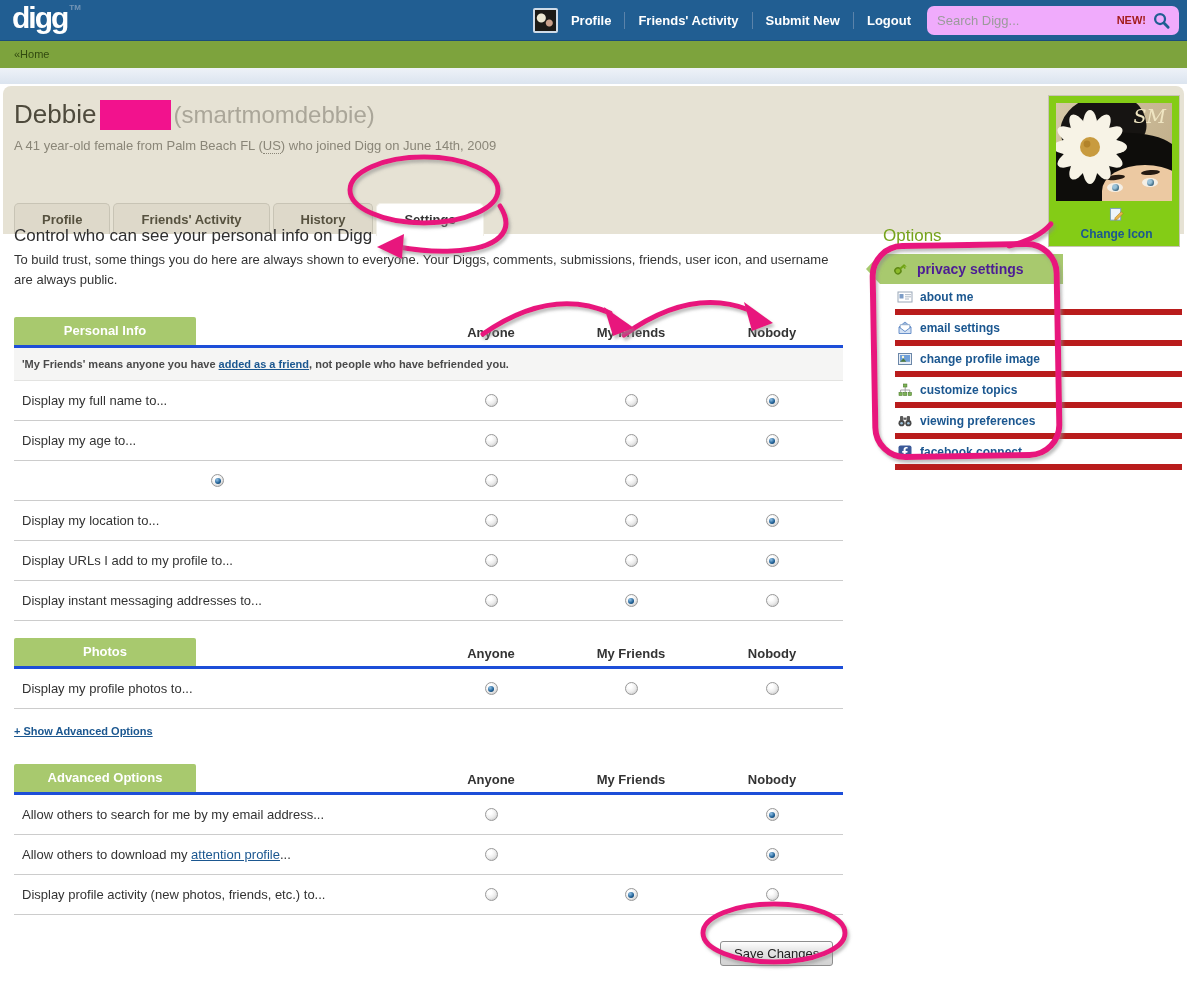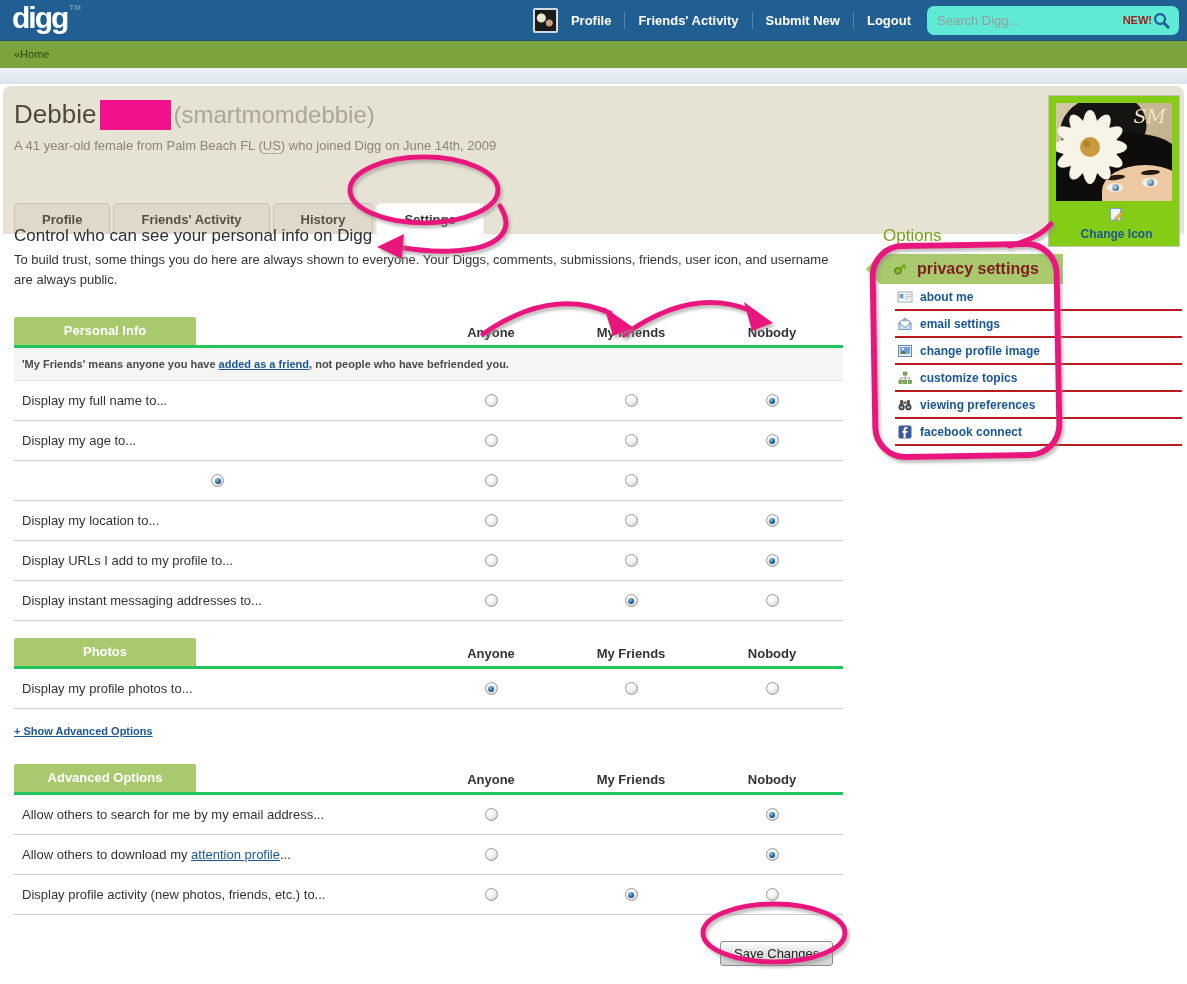--- a/index.html
+++ b/index.html
@@ -10,22 +10,22 @@
   .navbar{height:41px;background:#215e92;border-bottom:1px solid #194d7c;
           display:flex;align-items:center;padding:0 8px;box-sizing:border-box;}
   .logo{color:#fff;font-size:30px;font-weight:800;letter-spacing:-2px;line-height:1;margin:-4px 0 0 4px;}
   .logo-tm{color:#7495b5;font-size:8px;font-weight:bold;vertical-align:18px;letter-spacing:0;margin-left:2px;}
   .nav-right{margin-left:auto;display:flex;align-items:center;gap:13px;}
   .nav-thumb{width:21px;height:21px;border:2px solid #cfdbe7;border-radius:2px;
      background:radial-gradient(circle at 30% 38%,#ece7d2 0 4px,transparent 5px),
                 radial-gradient(circle at 68% 62%,#c9a08a 0 3px,transparent 4px),#1c1a16;}
   .nav-link{color:#fff;font-weight:bold;font-size:13px;text-decoration:none;cursor:pointer;}
   .nav-sep{width:1px;height:17px;background:#5b83aa;}
-  .search-box{width:252px;height:29px;background:#5eead4;border-radius:7px;display:flex;
-              align-items:center;padding:0 8px;box-sizing:border-box;gap:0;margin-left:3px;}
+  .search-box{width:252px;height:29px;background:#f0abfc;border-radius:7px;display:flex;
+              align-items:center;padding:0 8px;box-sizing:border-box;gap:6px;margin-left:3px;}
   .search-input{border:none;outline:none;flex:1;min-width:0;font-size:13px;color:#555;
                 font-family:"Liberation Sans",sans-serif;background:transparent;}
   .search-input::placeholder{color:#9b9b9b;}
   .search-new{color:#a31c1c;font-weight:bold;font-size:11px;white-space:nowrap;}
   .search-icon svg{display:block;}
 
   
   .crumb{height:27px;background:#7da33d;color:#31490f;font-size:11px;line-height:27px;padding-left:14px;}
   .strip{height:16px;background:linear-gradient(#eef2f8,#dbe4ef);}
 
@@ -65,21 +65,21 @@
   .change-label{font-size:12px;font-weight:bold;color:#1b5790;}
 
   
   .main{position:absolute;left:14px;top:208px;width:829px;}
   .heading{font-size:17px;font-weight:400;color:#2f2f2f;margin:18px 0 4px;}
   .intro{font-size:13px;color:#333;line-height:1.5;margin:0;width:824px;}
 
   .section{margin-top:17px;}
   .section.first{margin-top:28px;}
   .section-head{display:grid;grid-template-columns:1fr 140px 140px 142px;align-items:end;
-                border-bottom:3px solid #22c55e;}
+                border-bottom:3px solid #1d4ed8;}
   .section-tab{width:182px;background:#a8c96e;color:#fff;font-size:13px;font-weight:bold;
                text-align:center;padding:6px 0 7px;border-radius:2px 2px 0 0;}
   .col-head{text-align:center;font-size:13px;font-weight:bold;color:#333;padding-bottom:5px;}
   .note{background:#f5f5f4;border-bottom:1px solid #e3e3e1;font-size:11px;color:#4a4a4a;padding:10px 8px;font-weight:bold;}
   .note a,.rlabel a{color:#1b5790;text-decoration:underline;cursor:pointer;}
   .prow{display:grid;grid-template-columns:1fr 140px 140px 142px;align-items:center;
         min-height:39px;border-bottom:1px solid #ccc;}
   .rlabel{font-size:13px;color:#333;padding-left:8px;}
   .cell{display:flex;justify-content:center;}
   .radio{width:13px;height:13px;border-radius:50%;border:1px solid #999;box-sizing:border-box;
@@ -93,24 +93,24 @@
   .save-btn{font-size:13px;color:#222;font-family:"Liberation Sans",sans-serif;
             background:linear-gradient(#fefefe,#e3e3e3 45%,#d2d2d2);
             border:1px solid #8e8e8e;border-radius:3px;padding:4px 13px;cursor:pointer;}
 
   
   .sidebar{position:absolute;left:865px;top:219px;width:322px;}
   .sb-head{font-size:17px;font-weight:400;color:#76a31b;margin:7px 0 8px 18px;}
   .sb-active{position:relative;height:30px;width:197px;margin-left:1px;background:#a8c96e;
              clip-path:polygon(0 50%,14px 0,100% 0,100% 100%,14px 100%);
              display:flex;align-items:center;gap:9px;padding-left:26px;box-sizing:border-box;
-             color:#7f1d1d;font-size:16px;font-weight:bold;cursor:pointer;}
+             color:#4c1d95;font-size:14px;font-weight:bold;cursor:pointer;}
   .sb-items{width:287px;margin-left:30px;}
   .sb-item{display:flex;align-items:center;gap:7px;padding:4px 0 4px 2px;min-height:17px;
-           border-bottom:2px solid #b91c1c;font-size:12px;font-weight:bold;color:#1b5790;cursor:pointer;}
+           border-bottom:6px solid #b91c1c;font-size:12px;font-weight:bold;color:#1b5790;cursor:pointer;}
   .sb-icon{width:16px;height:16px;flex:0 0 16px;}
   .sb-icon svg{width:16px;height:16px;display:block;}
 
   
   .annot{position:absolute;left:0;top:0;z-index:10;pointer-events:none;}
 </style>
 </head>
 <body>
 
 <div class="page">

